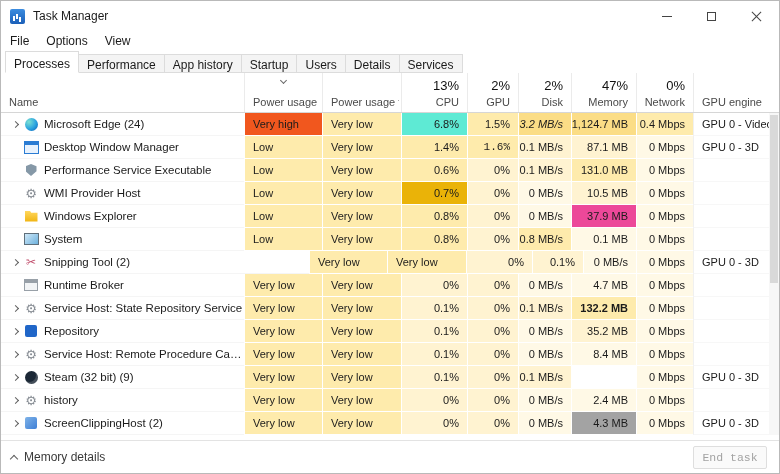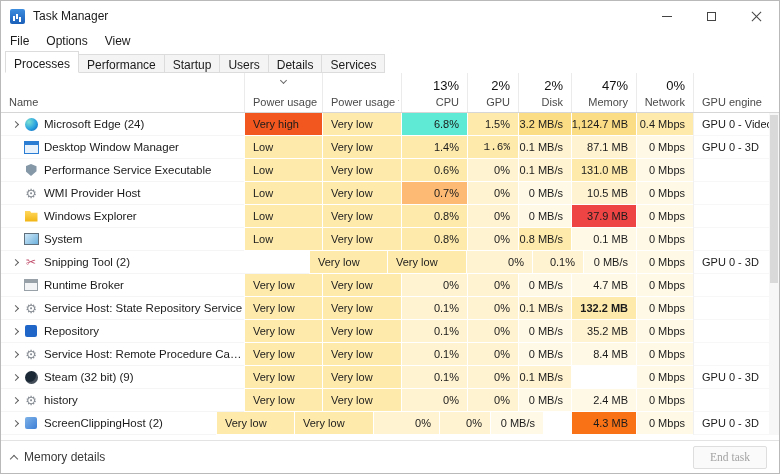--- a/index.html
+++ b/index.html
@@ -86,21 +86,21 @@
   
   .scrollbar{position:absolute;top:40px;right:0;width:10px;height:322px;background:#f7f7f7}
   .thumb{position:absolute;top:2px;left:1px;right:1px;height:168px;background:#d9d9d9}
 
   
   .footer{height:33px;flex:none;border-top:1px solid #e3e3e3;display:flex;align-items:center;padding:0 12px 0 10px}
   .fewer{display:flex;align-items:center;gap:7px;color:#3a3a3a}
   .chev-up{width:6px;height:6px;border-top:1px solid #5f5f5f;border-left:1px solid #5f5f5f;
     transform:rotate(45deg);margin-top:3px}
   .end-task{margin-left:auto;width:74px;height:23px;border:1px solid #dedede;border-radius:2px;
-    background:#fafafa;color:#a3a3a3;font-size:11.5px;font-family:Liberation Serif, serif}
+    background:#fafafa;color:#a3a3a3;font-size:11.5px;font-family:Liberation Mono, monospace}
 </style>
 </head>
 <body>
 
 <div class="window">
 
   <div class="titlebar">
     <span class="app-icon"></span>
     <span class="title">Task Manager</span>
     <div class="win-controls">
@@ -118,20 +118,21 @@
 
   <div class="menubar">
       <span class="menu-item">File</span>
       <span class="menu-item">Options</span>
       <span class="menu-item">View</span>
     </div>
 
   <div class="tabbar">
       <div class="tab selected">Processes</div>
       <div class="tab">Performance</div>
+      <div class="tab">App history</div>
       <div class="tab">Startup</div>
       <div class="tab">Users</div>
       <div class="tab">Details</div>
       <div class="tab">Services</div>
     </div>
 
   <div class="content">
     <div class="thead">
       <div class="hcell namehead">
         <div class="lbl">Name</div>
@@ -172,21 +173,21 @@
         <div class="row">
           <div class="namecell">
             <span class="chev"></span>
             <span class="picon icon-edge"></span>
             <span class="pname">Microsoft Edge (24)</span>
           </div>
           <div class="cell col-power" style="background: rgb(241, 87, 30);">Very high</div>
           <div class="cell col-trend" style="background: rgb(254, 235, 172);">Very low</div>
           <div class="cell col-cpu num" style="background: #5eead4;">6.8%</div>
           <div class="cell col-gpu num" style="background: rgb(254, 235, 172);">1.5%</div>
-          <div class="cell col-disk num" style="background: rgb(251, 221, 134);">3.2 MB/s</div>
+          <div class="cell col-disk num" style="background: rgb(251, 221, 134); font-style: italic;">3.2 MB/s</div>
           <div class="cell col-memory num" style="background: rgb(251, 221, 134);">1,124.7 MB</div>
           <div class="cell col-network num" style="background: rgb(254, 235, 172);">0.4 Mbps</div>
           <div class="cell col-engine engine">GPU 0 - Video ...</div>
         </div>
         <div class="row">
           <div class="namecell">
             <span class="chev nochev"></span>
             <span class="picon icon-dwm"></span>
             <span class="pname">Desktop Window Manager</span>
           </div>
@@ -215,39 +216,39 @@
           <div class="cell col-engine engine"></div>
         </div>
         <div class="row">
           <div class="namecell">
             <span class="chev nochev"></span>
             <span class="picon icon-gear"></span>
             <span class="pname">WMI Provider Host</span>
           </div>
           <div class="cell col-power" style="background: rgb(254, 235, 172);">Low</div>
           <div class="cell col-trend" style="background: rgb(254, 235, 172);">Very low</div>
-          <div class="cell col-cpu num" style="background: #fdba74;">0.7%</div>
+          <div class="cell col-cpu num" style="background: #eab308;">0.7%</div>
           <div class="cell col-gpu num" style="background: rgb(255, 243, 209);">0%</div>
           <div class="cell col-disk num" style="background: rgb(255, 249, 230);">0 MB/s</div>
           <div class="cell col-memory num" style="background: rgb(255, 243, 209);">10.5 MB</div>
           <div class="cell col-network num" style="background: rgb(255, 249, 230);">0 Mbps</div>
           <div class="cell col-engine engine"></div>
         </div>
         <div class="row">
           <div class="namecell">
             <span class="chev nochev"></span>
             <span class="picon icon-folder"></span>
             <span class="pname">Windows Explorer</span>
           </div>
           <div class="cell col-power" style="background: rgb(254, 235, 172);">Low</div>
           <div class="cell col-trend" style="background: rgb(254, 235, 172);">Very low</div>
           <div class="cell col-cpu num" style="background: rgb(254, 235, 172);">0.8%</div>
           <div class="cell col-gpu num" style="background: rgb(255, 243, 209);">0%</div>
           <div class="cell col-disk num" style="background: rgb(255, 249, 230);">0 MB/s</div>
-          <div class="cell col-memory num" style="background: #ef4444;">37.9 MB</div>
+          <div class="cell col-memory num" style="background: #ec4899;">37.9 MB</div>
           <div class="cell col-network num" style="background: rgb(255, 249, 230);">0 Mbps</div>
           <div class="cell col-engine engine"></div>
         </div>
         <div class="row">
           <div class="namecell">
             <span class="chev nochev"></span>
             <span class="picon icon-monitor"></span>
             <span class="pname">System</span>
           </div>
           <div class="cell col-power" style="background: rgb(254, 235, 172);">Low</div>
@@ -367,21 +368,21 @@
           <div class="namecell">
             <span class="chev"></span>
             <span class="picon icon-screenclip"></span>
             <span class="pname">ScreenClippingHost (2)</span>
           </div>
           <div class="cell col-power" style="background: rgb(254, 235, 172);">Very low</div>
           <div class="cell col-trend" style="background: rgb(254, 235, 172);">Very low</div>
           <div class="cell col-cpu num" style="background: rgb(255, 243, 209);">0%</div>
           <div class="cell col-gpu num" style="background: rgb(255, 243, 209);">0%</div>
           <div class="cell col-disk num" style="background: rgb(255, 249, 230);">0 MB/s</div>
-          <div class="cell col-memory num" style="background: #f97316; margin-left: 28px;">4.3 MB</div>
+          <div class="cell col-memory num" style="background: #a3a3a3;">4.3 MB</div>
           <div class="cell col-network num" style="background: rgb(255, 249, 230);">0 Mbps</div>
           <div class="cell col-engine engine">GPU 0 - 3D</div>
         </div>
       </div>
     <div class="scrollbar">
       <div class="thumb"></div>
     </div>
   </div>
 
   <div class="footer">

